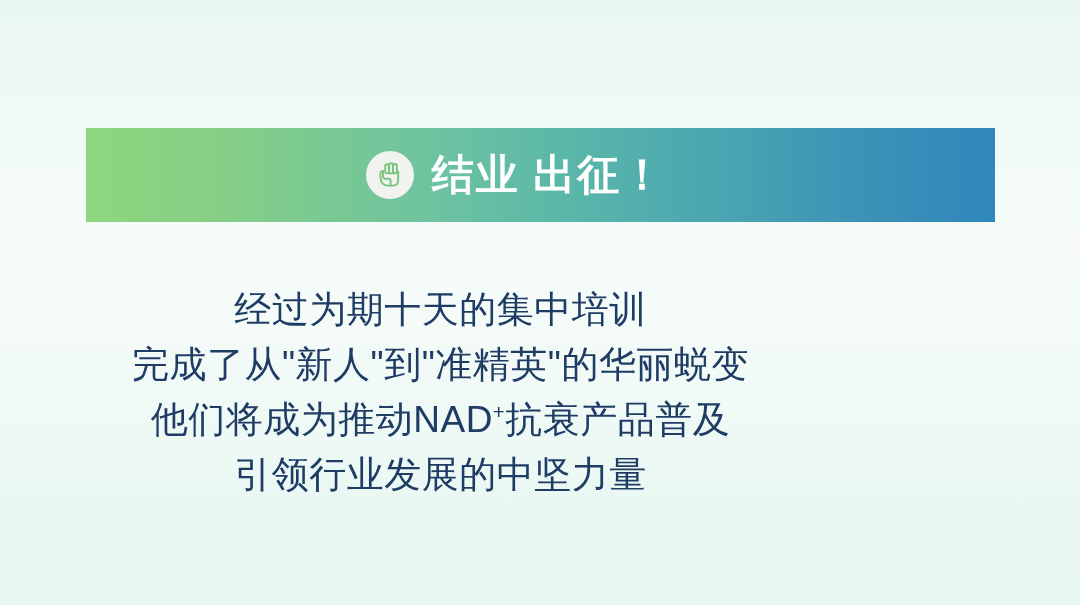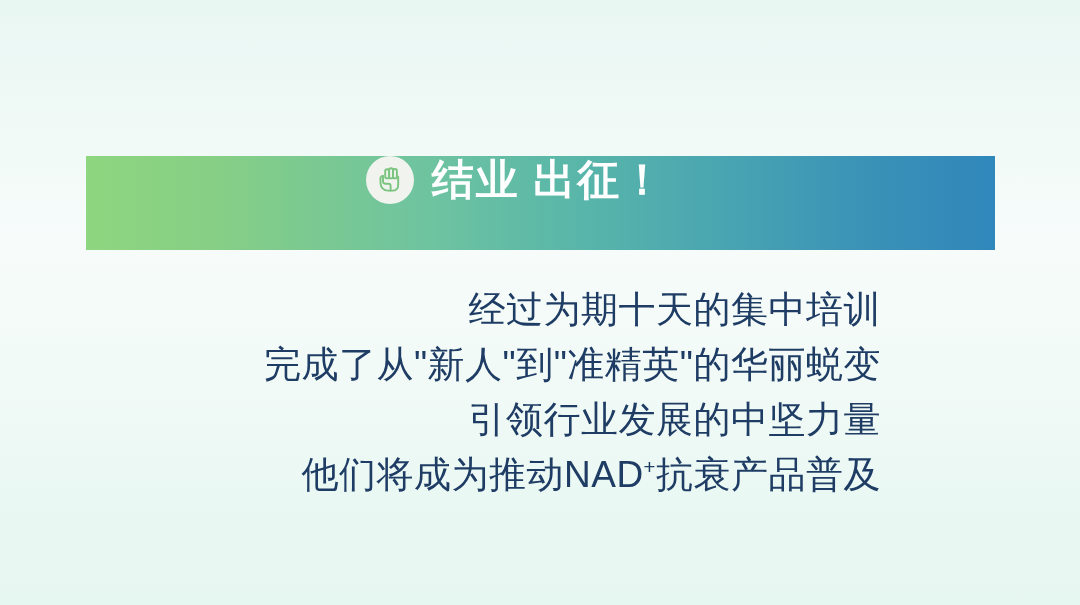--- a/index.html
+++ b/index.html
@@ -24,33 +24,33 @@
         #f2faf7 60%,
         #eaf8f3 82%,
         #e6f6f1 100%);
     overflow: hidden;
   }
 
   
   #banner {
     position: absolute;
     left: 86px;
-    top: 156px;
+    top: 128px;
     width: 909px;
     height: 94px;
     background: linear-gradient(90deg,
         #8ed67f 0%,
         #86cf85 14%,
         #6ec3a0 38%,
         #5bb8a8 52%,
         #49a5b1 70%,
         #3a92b7 86%,
         #3087bb 100%);
     display: flex;
-    align-items: flex-start;
+    align-items: center;
     justify-content: center;
     box-sizing: border-box;
   }
 
   #banner-inner {
     display: flex;
     align-items: center;
     gap: 18px;
     transform: translateX(-25px);
   }
@@ -76,21 +76,21 @@
     white-space: nowrap;
     font-family: "Liberation Sans", "DejaVu Sans", sans-serif;
   }
 
   
   #body-copy {
     position: absolute;
     left: 0;
     top: 282px;
     width: 881px;
-    text-align: right;
+    text-align: center;
     color: #1e3c64;
     font-size: 37px;
     line-height: 55px;
     letter-spacing: 0.5px;
     font-family: "Liberation Sans", "DejaVu Sans", sans-serif;
   }
   .copy-line {
     display: block;
     white-space: nowrap;
   }
@@ -128,17 +128,17 @@
         </svg>
       </div>
 
       <div id="banner-title">结业 出征！</div>
     </div>
   </div>
 
   <div id="body-copy">
     <span class="copy-line">经过为期十天的集中培训</span>
     <span class="copy-line">完成了从"新人"到"准精英"的华丽蜕变</span>
+    <span class="copy-line"><span>他们将成为推动NAD</span><span class="sup">+</span><span>抗衰产品普及</span></span>
     <span class="copy-line">引领行业发展的中坚力量</span>
-    <span class="copy-line"><span>他们将成为推动NAD</span><span class="sup">+</span><span>抗衰产品普及</span></span>
   </div>
 
 </div>
 
 </body></html>

